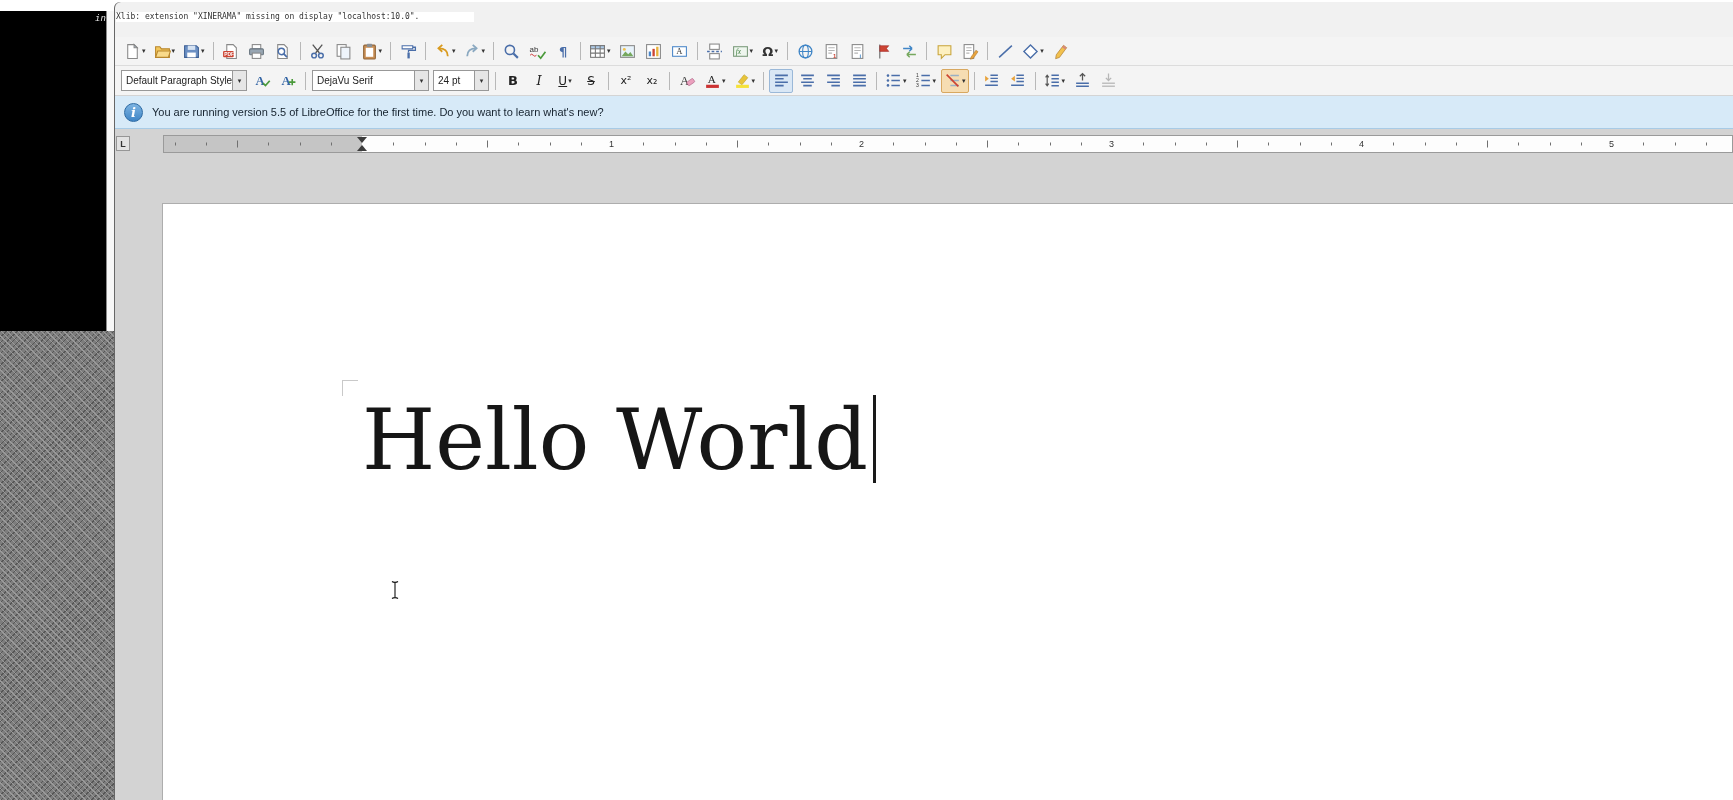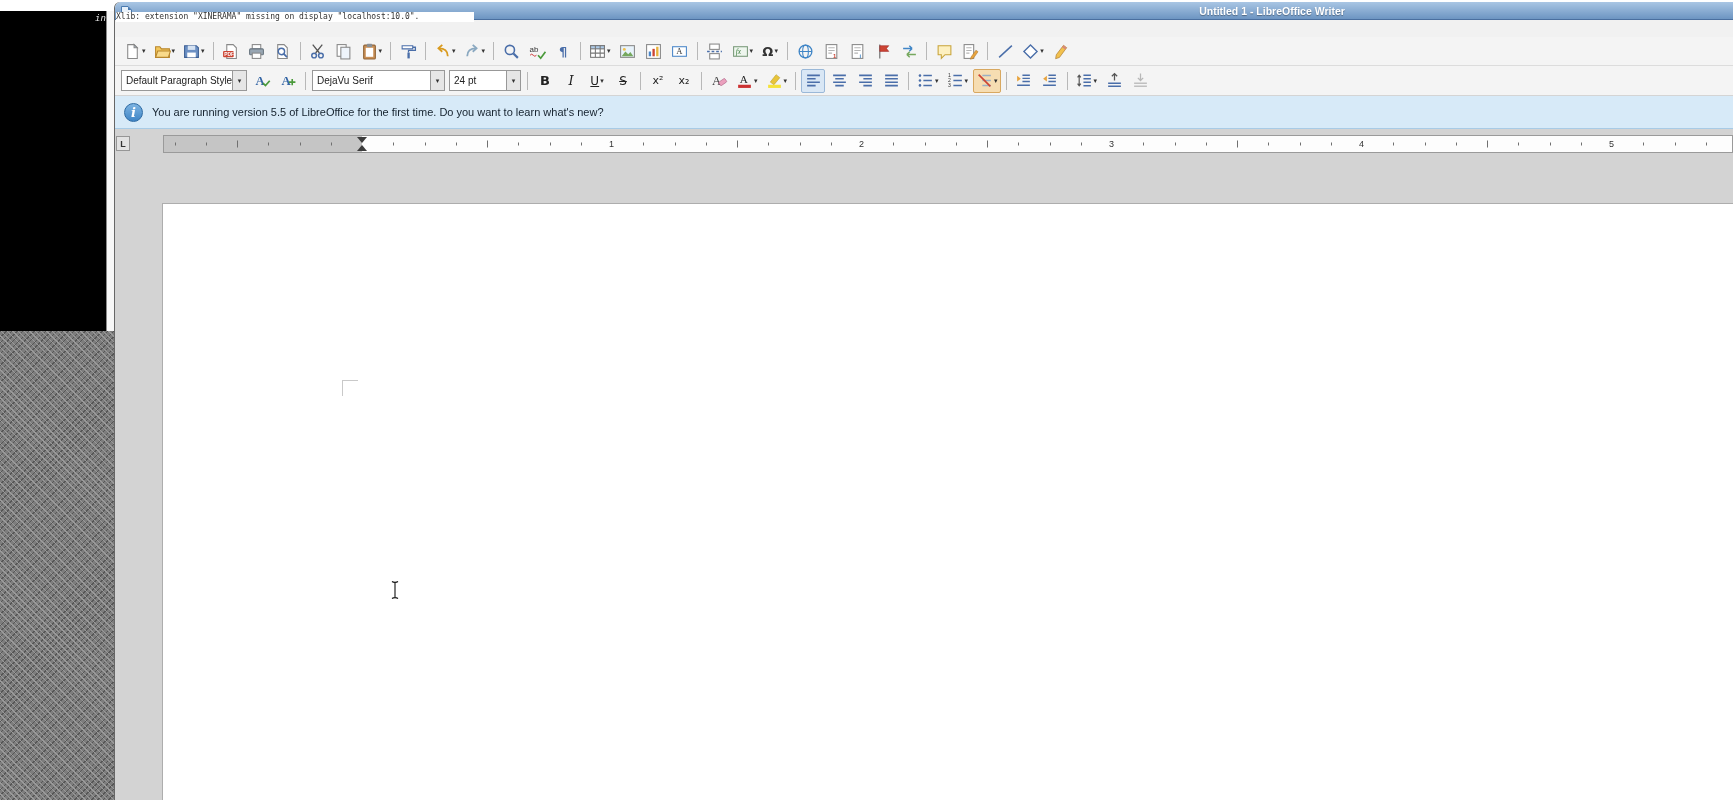--- a/index.html
+++ b/index.html
@@ -109,29 +109,20 @@
 </head>
 <body>
 
 <div class="desktop-black"></div>
 <div class="term-sliver"></div>
 <div class="desktop-hatch"></div>
 <span class="term-frag">in</span>
 
 <div class="window">
 
-  <div class="titlebar">
-    <span class="appicon">
-      <svg width="11" height="13" viewBox="0 0 11 13">
-          <path d="M0.5 0.5h6.5l3.5 3.5v8.5h-10z" fill="#e8f1fa" stroke="#4a7ab0"></path>
-          <path d="M7 0.5l3.5 3.5H7z" fill="#4a7ab0"></path>
-        </svg>
-    </span>
-    <span class="title">Untitled 1 - LibreOffice Writer</span>
-  </div>
 
   <div class="xlib-strip">Xlib:  extension "XINERAMA" missing on display "localhost:10.0".</div>
 
 
   <div class="toolbar1" id="toolbar1">
       <div class="tbtn">
         <span class="ic">
           <svg class="ico" viewBox="0 0 16 16">
             <path d="M3.5 1.5h6l3 3v10h-9z" fill="#fff" stroke="#888"></path>
             <path d="M9.5 1.5l3 3h-3z" fill="#b8d4ee" stroke="#888"></path>
@@ -430,25 +421,25 @@
           </span>
         </div><div class="tbtn">
           <span class="ic">
             <svg class="ico" viewBox="0 0 16 16">
               <text x="1.5" y="12.5" font-size="12" fill="#3465a4" font-family="serif" font-weight="bold">A</text>
               <path d="M11.5 6.5v6M8.5 9.5h6" stroke="#4a9a3a" stroke-width="1.5"></path>
             </svg>
           </span>
         </div></span>
     <div class="sep"></div>
-    <div class="combo" style="width:133px">
+    <div class="combo" style="width:117px">
       <span class="val">DejaVu Serif</span>
       <span class="cbtn">▾</span>
     </div>
-    <div class="combo" style="width:72px">
+    <div class="combo" style="width:56px">
       <span class="val">24 pt</span>
       <span class="cbtn">▾</span>
     </div>
     <span id="fmtBtns" style="display:contents"><div class="sep"></div><div class="tbtn">
           <span class="ic">
             <span class="glyph" style="font-size:13px;color:#222;font-weight:bold;">B</span>
           </span>
         </div><div class="tbtn">
           <span class="ic">
             <span class="glyph" style="font-size:13px;color:#222;font-style:italic;font-family:'DejaVu Serif',serif;">I</span>
@@ -669,20 +660,21 @@
         <div class="rtick" style="left: 1385.5px;"></div>
         <div class="rtick" style="left: 1416.75px;"></div>
         <span class="rnum" style="left: 1445px;">5</span>
         <div class="rtick" style="left: 1479.25px;"></div>
         <div class="rtick" style="left: 1510.5px;"></div>
         <div class="rtick" style="left: 1541.75px;"></div>
       </div>
 
     <div class="page">
       <div class="corner-mark"></div>
+      <div class="doc-text"><span>Hello World</span><span class="caret"></span></div>
       <span class="ibeam">
         <svg width="12" height="20" viewBox="0 0 12 20">
             <path d="M3 1.5c1.5 1.2 4.5 1.2 6 0M3 18.5c1.5-1.2 4.5-1.2 6 0M6 2.2v15.6" stroke="#111" stroke-width="1.1" fill="none"></path>
           </svg>
       </span>
     </div>
   </div>
 
 </div>
 

